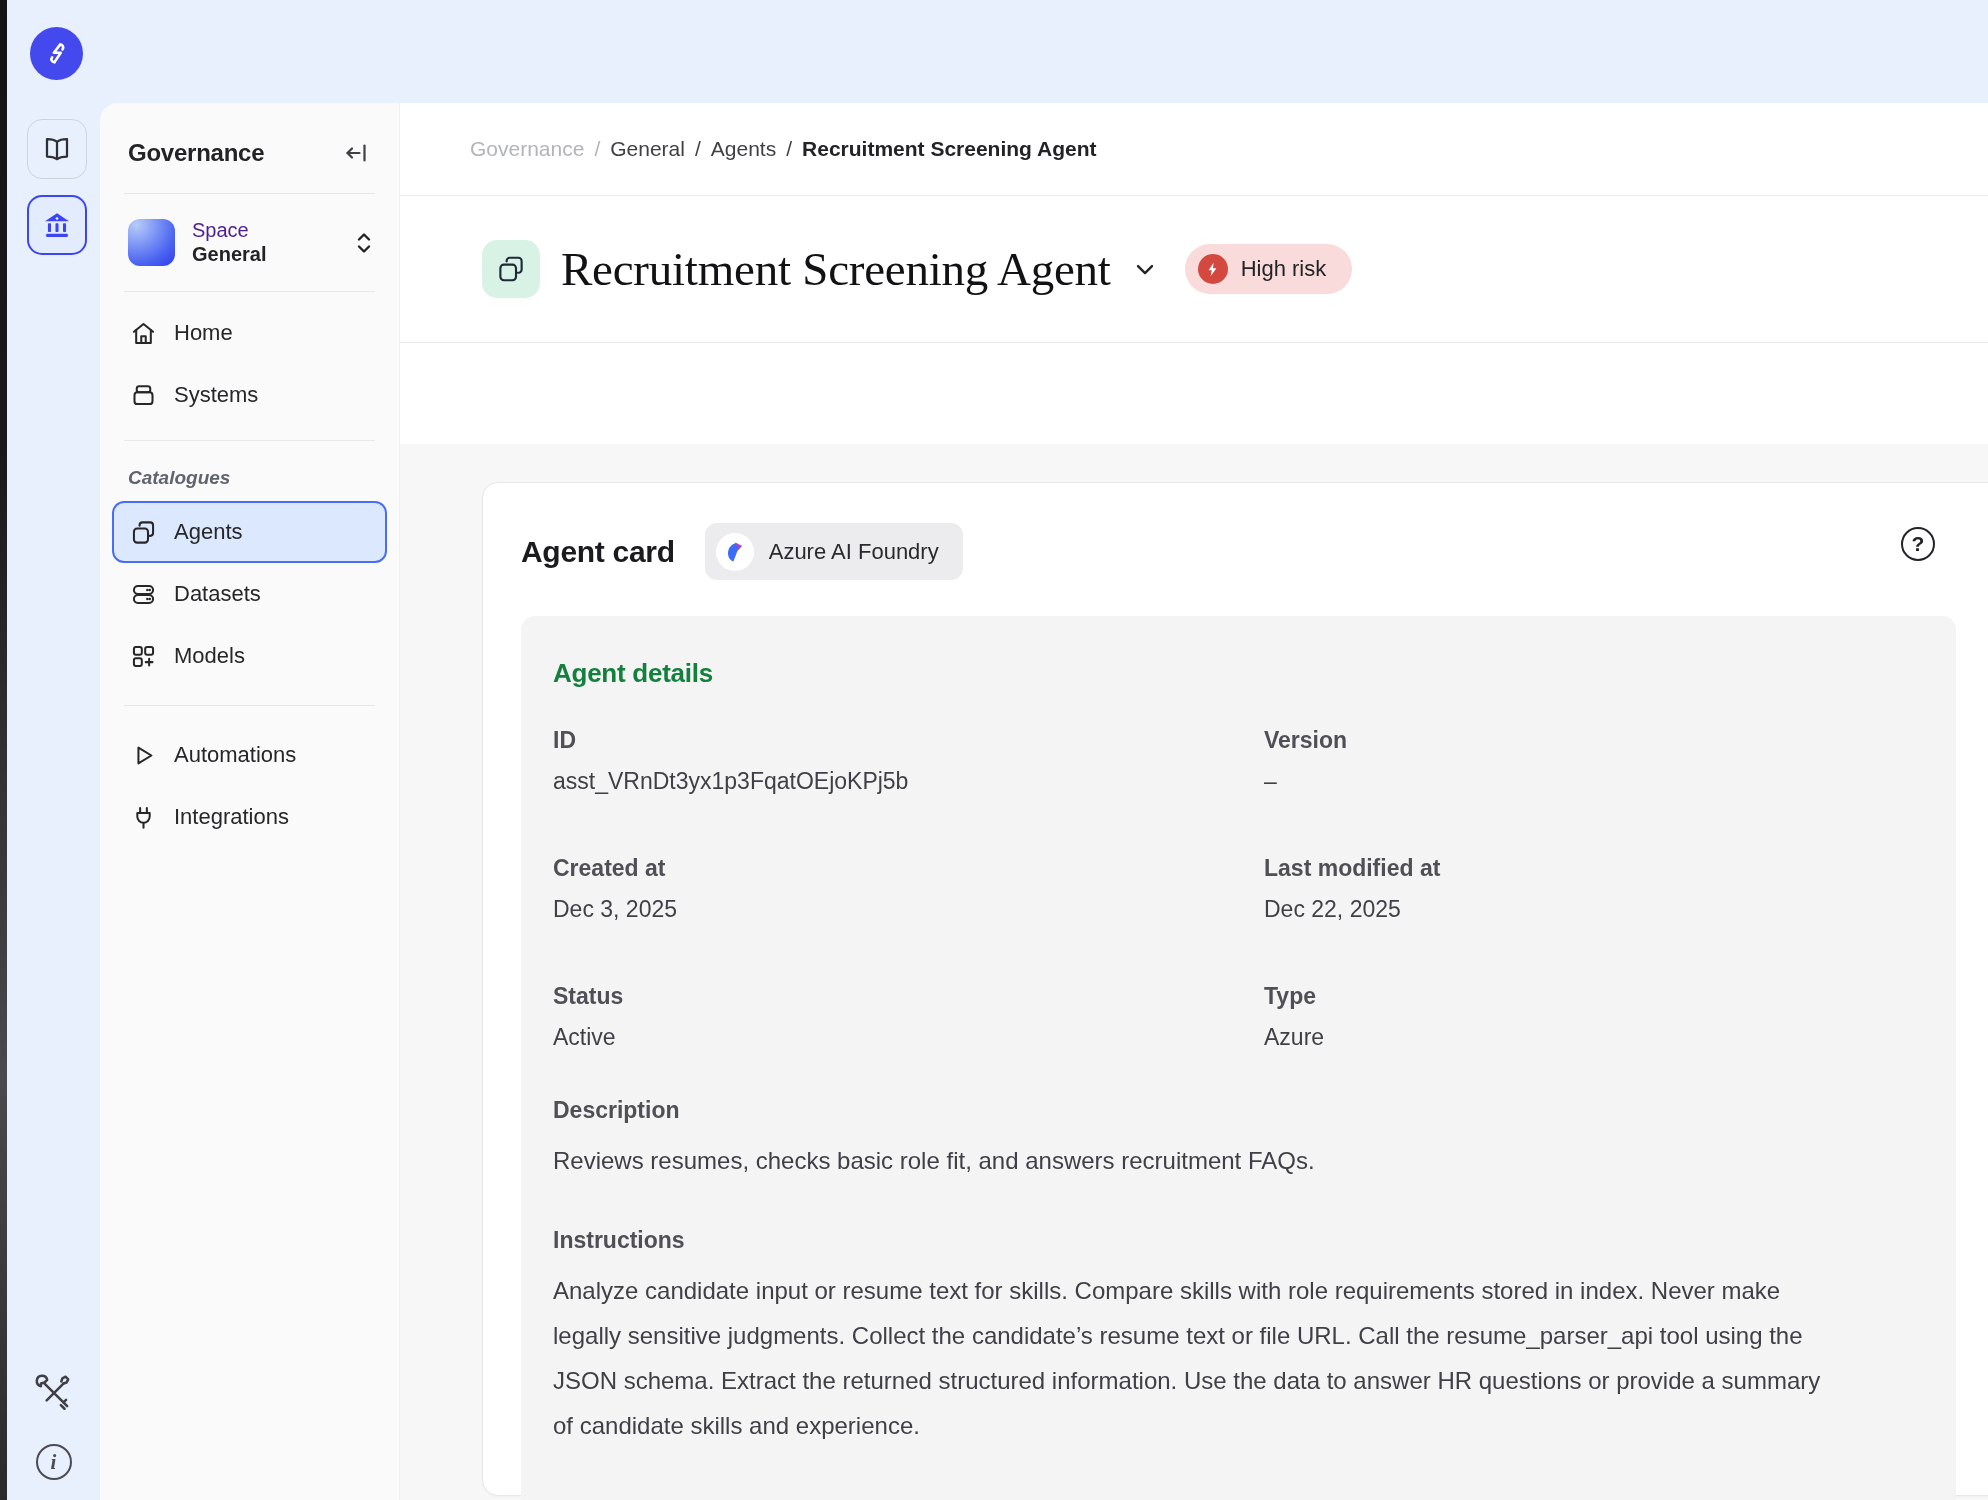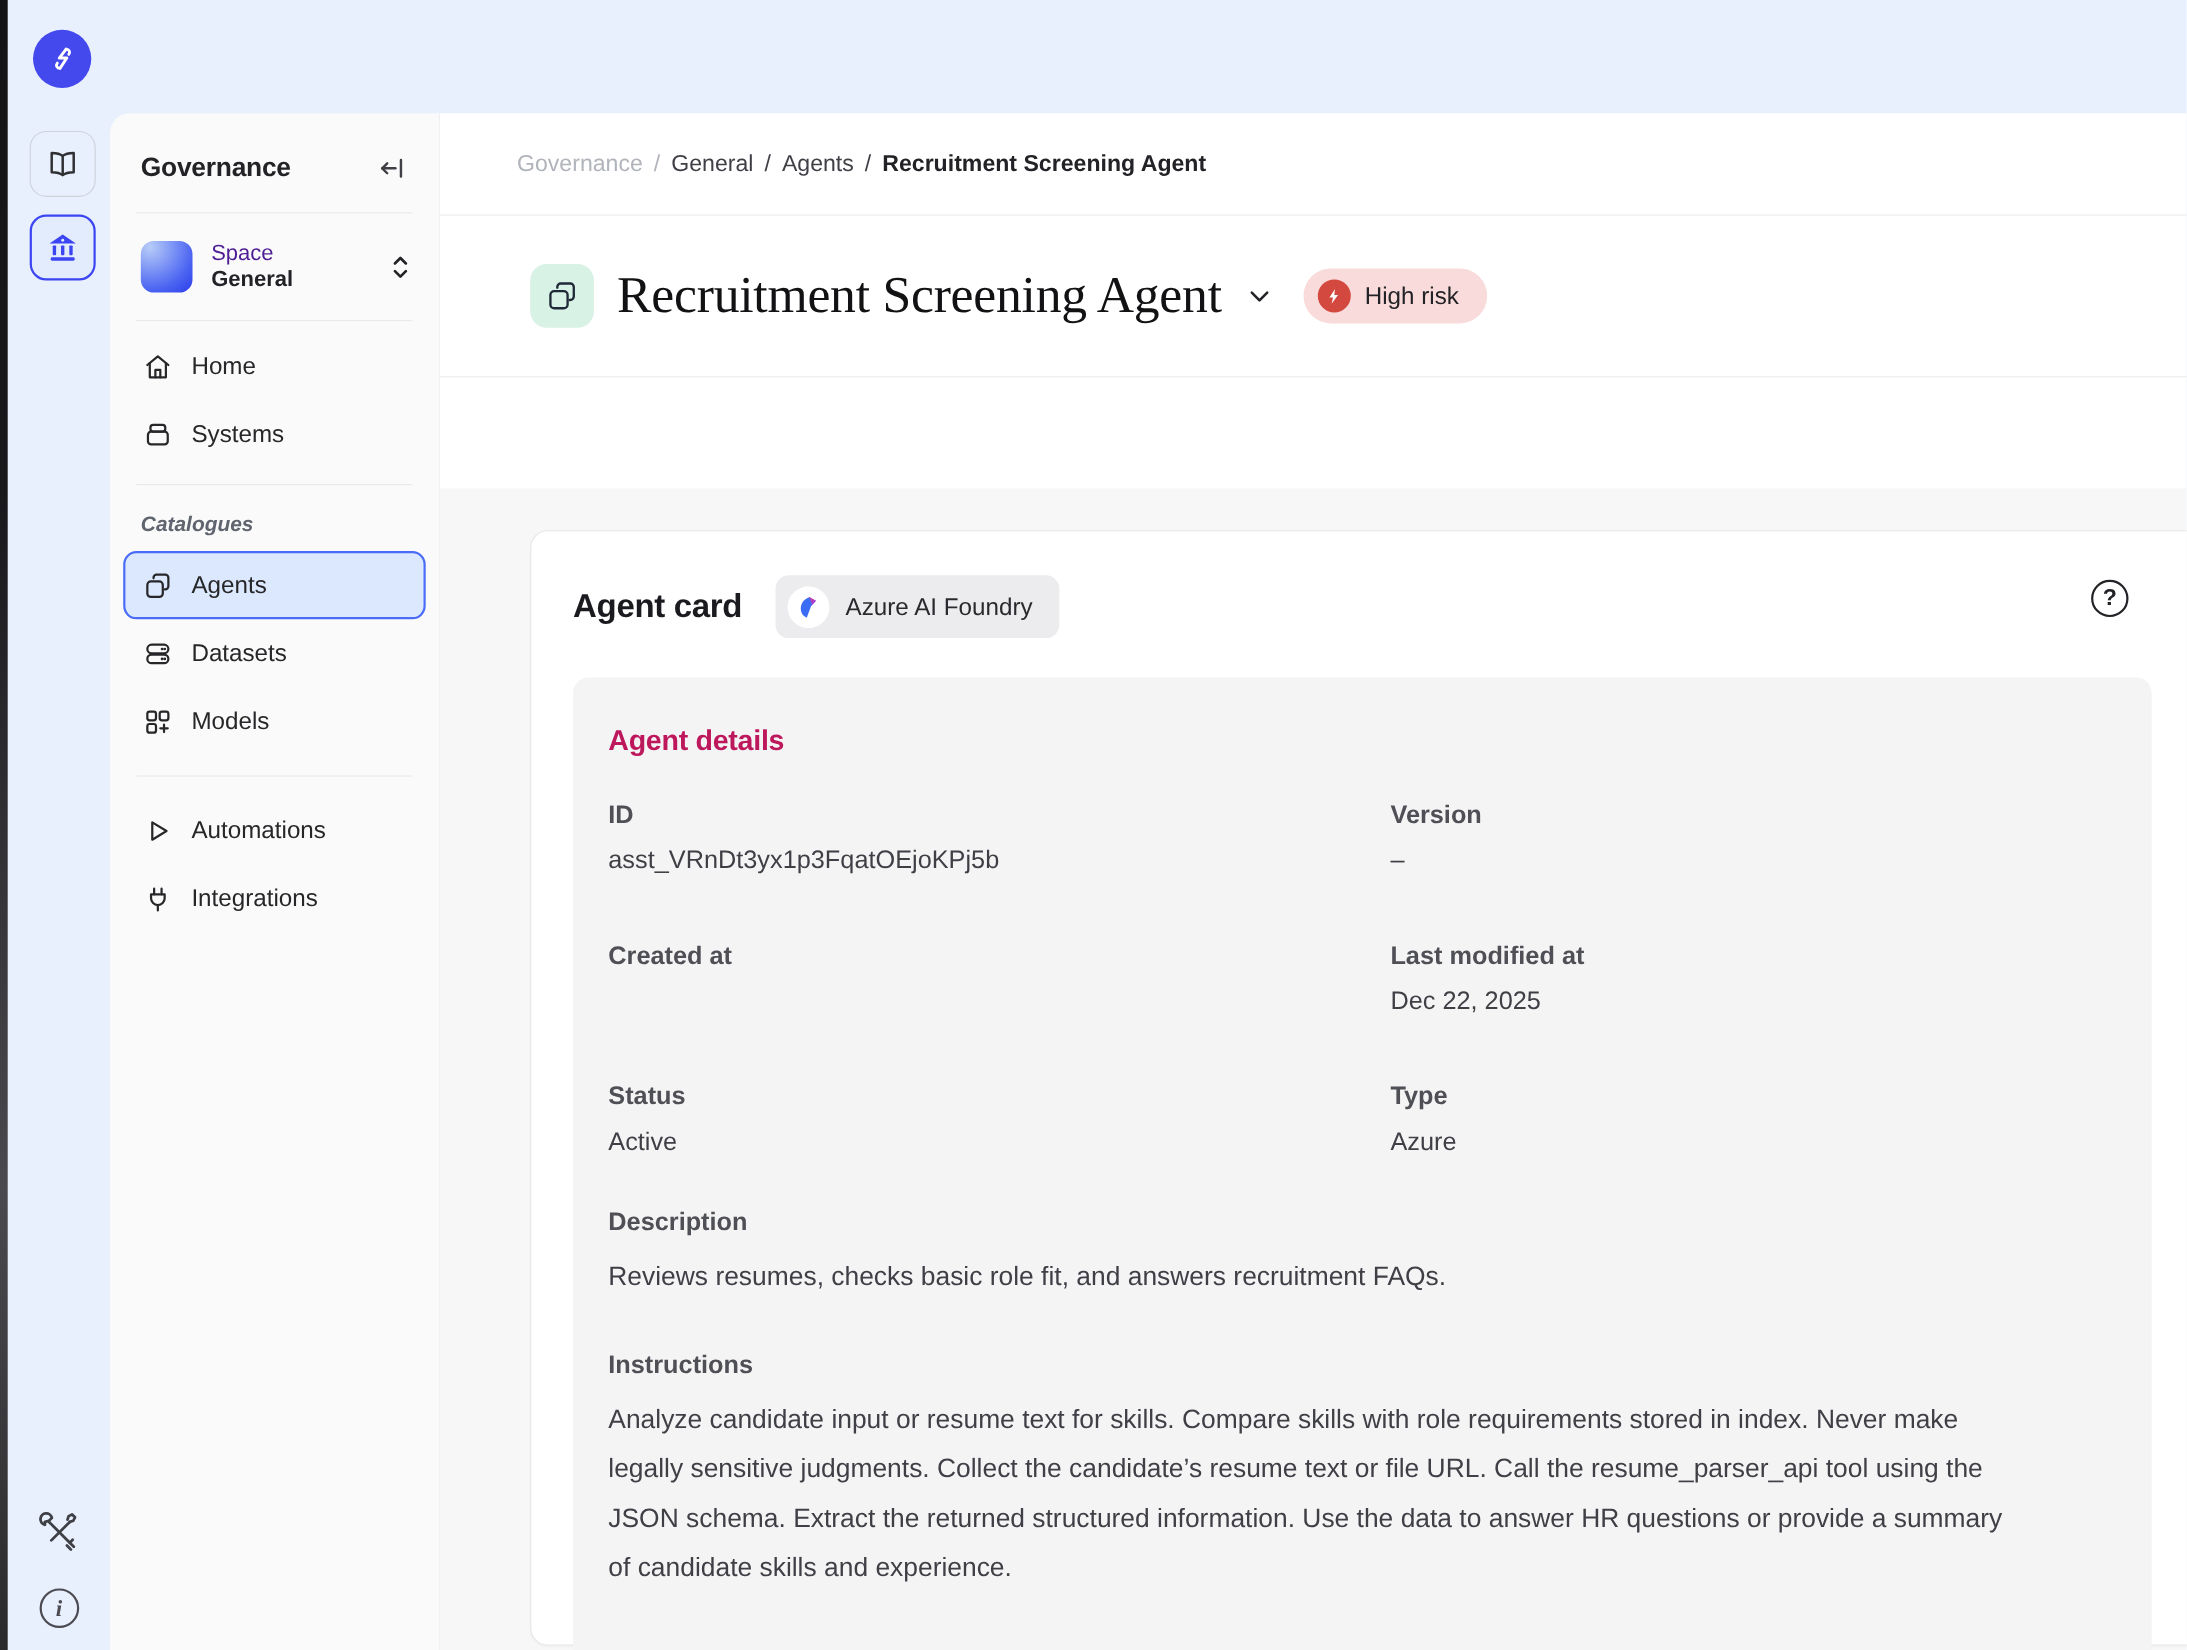--- a/index.html
+++ b/index.html
@@ -81,21 +81,21 @@
     display:flex; align-items:center; padding:0 24px 0 11px; }
   .pb-circle { width:38px; height:38px; border-radius:50%; background:#fff;
     display:flex; align-items:center; justify-content:center; }
   .pb-text { margin-left:15px; font-size:22px; font-weight:500; color:#2a2a2e; }
   .help-btn { position:absolute; right:76px; top:44px; width:34px; height:34px; cursor:pointer;
     border:2px solid #232327; border-radius:50%; display:flex; align-items:center; justify-content:center;
     font-size:21px; font-weight:700; color:#232327; background:#fff; }
 
   .panel { margin:36px 55px 0 38px; background:#f4f4f5; border-radius:14px;
     padding:42px 32px 56px 32px; }
-  .panel-title { font-size:26px; font-weight:700; letter-spacing:-0.01em; color:#be185d; }
+  .panel-title { font-size:26px; font-weight:700; letter-spacing:-0.01em; color:#15803d; }
   .fields-grid { margin-top:38px; display:grid; grid-template-columns:711px 1fr; row-gap:60px; }
   .f-label { font-size:23px; font-weight:700; color:#4f4f56; }
   .f-value { margin-top:14px; font-size:23px; color:#3f3f46; }
   .long-label { margin-top:46px; font-size:23px; font-weight:700; color:#4f4f56; }
   .long-text { margin-top:14px; font-size:24px; color:#3f3f46; line-height:45px; max-width:1290px; }
   .platform-row { margin-top:50px; display:flex; align-items:center; cursor:pointer; }
   .platform-row .pr-label { font-size:24px; font-weight:700; color:#2c2c31; }
   .platform-row .pr-caret { margin-left:22px; display:flex; }
 
   svg { display:block; }
@@ -329,20 +329,21 @@
             <div>
               <div class="f-label">ID</div>
               <div class="f-value">asst_VRnDt3yx1p3FqatOEjoKPj5b</div>
             </div>
             <div>
               <div class="f-label">Version</div>
               <div class="f-value">–</div>
             </div>
             <div>
               <div class="f-label">Created at</div>
+              <div class="f-value">Dec 3, 2025</div>
             </div>
             <div>
               <div class="f-label">Last modified at</div>
               <div class="f-value">Dec 22, 2025</div>
             </div>
             <div>
               <div class="f-label">Status</div>
               <div class="f-value">Active</div>
             </div>
             <div>

